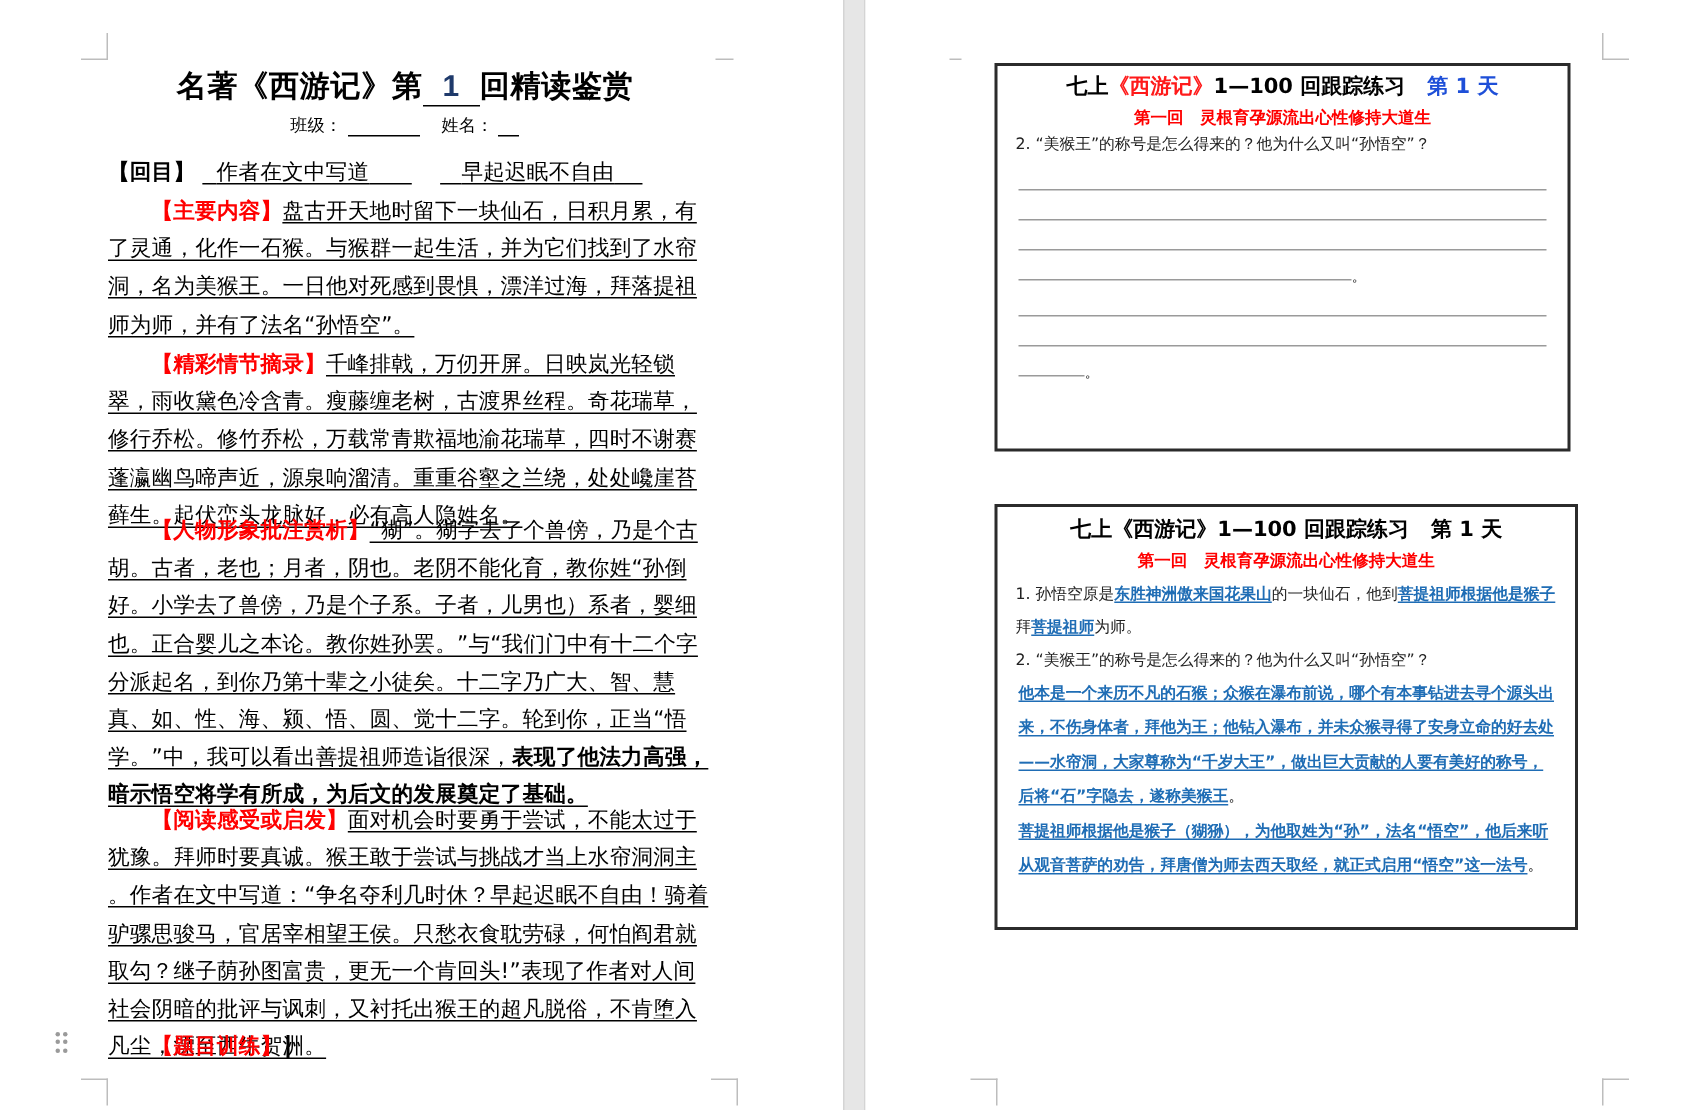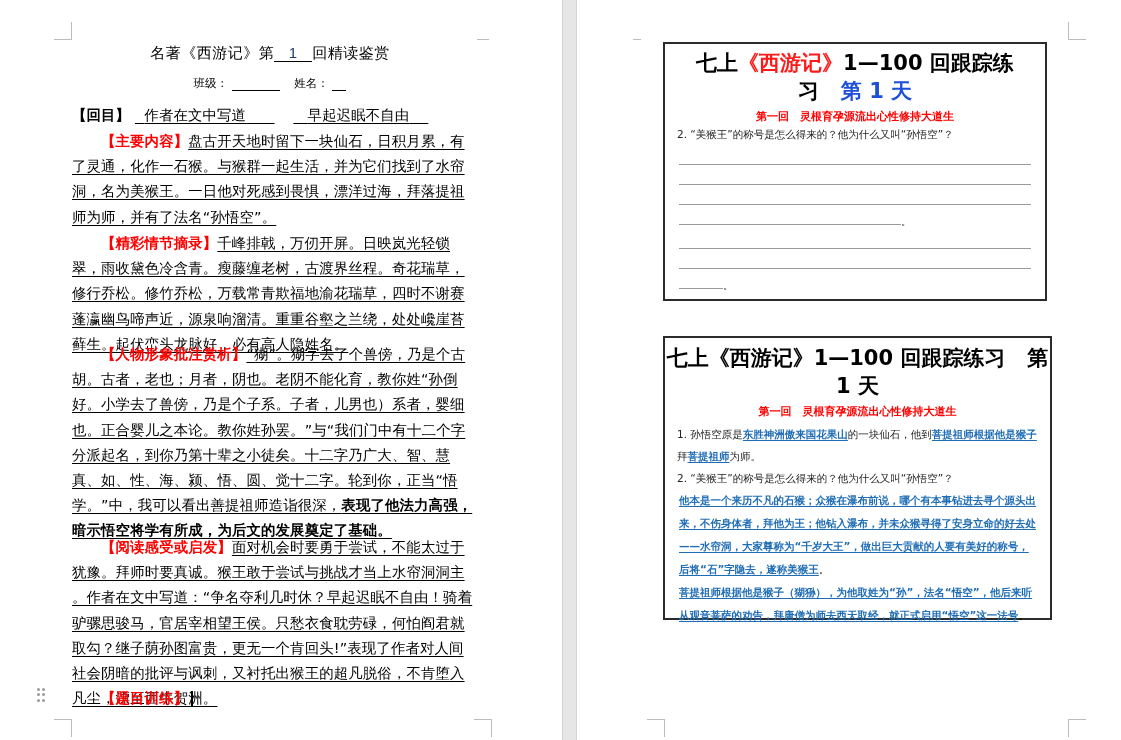--- a/index.html
+++ b/index.html
@@ -13,41 +13,41 @@
               background: #e6e6e6; border-left: 1px solid #d4d4d4; border-right: 1px solid #d4d4d4; }
 
   .corner { position: absolute; width: 18px; height: 18px; border-color: #bdbdbd; border-style: solid; border-width: 0; }
   .c-tl { border-right-width: 1px; border-bottom-width: 1px; }
   .c-tr { border-left-width: 1px; border-bottom-width: 1px; }
   .c-bl { border-right-width: 1px; border-top-width: 1px; }
   .c-br { border-left-width: 1px; border-top-width: 1px; }
 
   
   .doc-title { position: absolute; left: 60px; width: 420px; top: 44px; text-align: center;
-               font-family: "DejaVu Serif", "Liberation Serif", serif; font-weight: normal; font-size: 15px; letter-spacing: 0.5px; }
+               font-family: "DejaVu Serif", "Liberation Serif", serif; font-weight: bold; font-size: 20px; letter-spacing: 0.5px; }
   .doc-title .num { display: inline-block; width: 38px; border-bottom: 1px solid #000; text-align: center; color: #1f3a6b; font-family: "Liberation Sans", sans-serif; }
   .class-line { position: absolute; left: 60px; width: 420px; top: 76px; text-align: center; font-size: 11.5px; }
   .class-line .blank { display: inline-block; border-bottom: 1px solid #000; height: 12px; vertical-align: bottom; }
 
   .para { position: absolute; left: 72px; width: 404px; font-size: 14.4px; line-height: 25.2px; letter-spacing: 0.15px; }
   .para .u { text-decoration: underline; text-underline-offset: 3px; }
   .tag { color: #ff0000; font-weight: bold; margin-left: 29px; }
   .tag-black { color: #000; font-weight: bold; }
   .bold { font-weight: bold; }
   .cursor { display: inline-block; width: 2px; height: 16px; background: #000; vertical-align: middle; margin-left: 3px; }
 
   .drag-handle { position: absolute; left: 37px; top: 688px; width: 8px; height: 14px;
                  display: grid; grid-template-columns: 3px 3px; grid-gap: 2px; column-gap: 2px; }
   .drag-handle i { width: 3px; height: 3px; background: #9a9a9a; border-radius: 50%; display: block; }
 
   
   .box { position: absolute; border: 2px solid #2b2b2b; background: #fff; }
   .box1 { left: 663px; top: 42px; width: 384px; height: 259px; }
   .box2 { left: 663px; top: 336px; width: 389px; height: 284px; }
-  .box-title { text-align: center; font-weight: bold; font-size: 21px; margin-top: 5px; }
+  .box-title { text-align: center; font-weight: bold; font-size: 14px; margin-top: 5px; }
   .box-title .red { color: #ff1a1a; }
   .box-title .blue { color: #1e4fd8; }
   .box-sub { text-align: center; color: #ff0000; font-weight: bold; font-size: 11px; margin-top: 4px; }
   .q { font-size: 10.5px; line-height: 21px; padding: 0 12px; color: #222; }
   .blank-line { display: inline-block; border-bottom: 1px solid #555; height: 11px; vertical-align: baseline; }
   .write-line { margin: 0 14px; height: 20px; border-bottom: 1px solid #9a9a9a; }
   .write-short { margin-left: 14px; height: 20px; border-bottom: 1px solid #9a9a9a; display: inline-block; }
   .ans { color: #1f6db5; font-weight: bold; text-decoration: underline; text-underline-offset: 2px; }
   .ans-block { font-size: 10.5px; line-height: 23px; padding: 0 14px; }
 </style>

